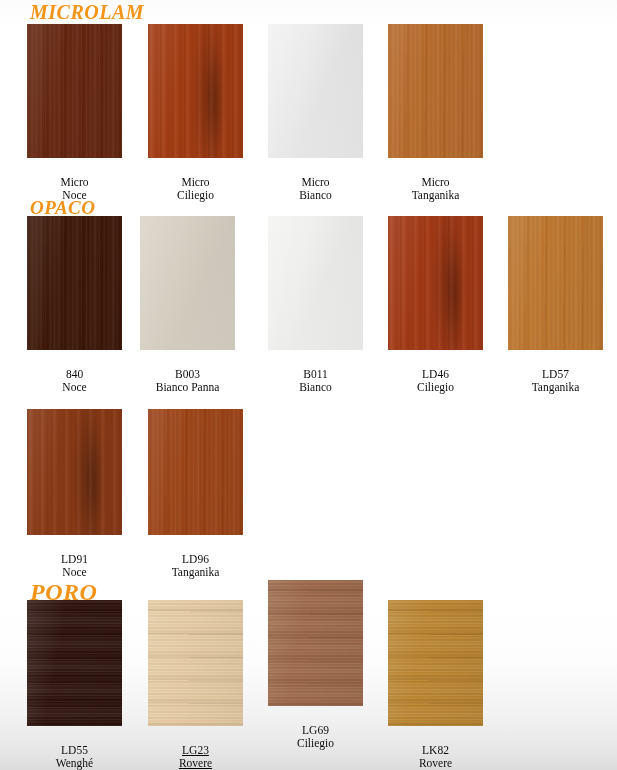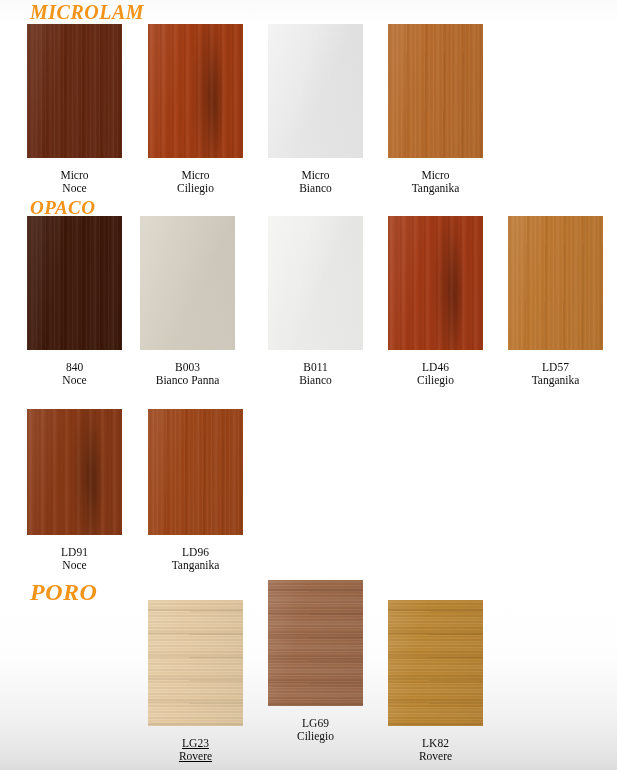--- a/index.html
+++ b/index.html
@@ -51,21 +51,21 @@
     display: block;
     position: relative;
     overflow: hidden;
   }
 
   .swatch.short {
     height: 126px;
   }
 
   .swatch-label {
-    margin-top: 11px;
+    margin-top: 18px;
     font-size: 11.5px;
     line-height: 12.5px;
     color: #0d0d0d;
     font-family: "Liberation Serif", "DejaVu Serif", serif;
     white-space: nowrap;
   }
   .swatch-label .code { display: block; }
   .swatch-label .name { display: block; }
 
   
@@ -233,20 +233,27 @@
   <div class="swatch-cell" style="left:148px; top:409px;">
     <span class="swatch short grain-v sheen" style="background-color:#9c4316;"></span>
     <div class="swatch-label">
       <span class="code">LD96</span>
       <span class="name">Tanganika</span>
     </div>
   </div>
 
   <div class="section-header" style="left:30px; top:580px; font-size:24px;">PORO</div>
 
+  <div class="swatch-cell" style="left:27px; top:600px;">
+    <span class="swatch short grain-h sheen" style="background-color:#2d120c;"></span>
+    <div class="swatch-label">
+      <span class="code">LD55</span>
+      <span class="name">Wenghé</span>
+    </div>
+  </div>
 
   <div class="swatch-cell" style="left:148px; top:600px;text-decoration:underline;">
     <span class="swatch short grain-h sheen" style="background-color:#e8cda4;"></span>
     <div class="swatch-label">
       <span class="code">LG23</span>
       <span class="name">Rovere</span>
     </div>
   </div>
 
   <div class="swatch-cell" style="left:268px; top:580px;">

